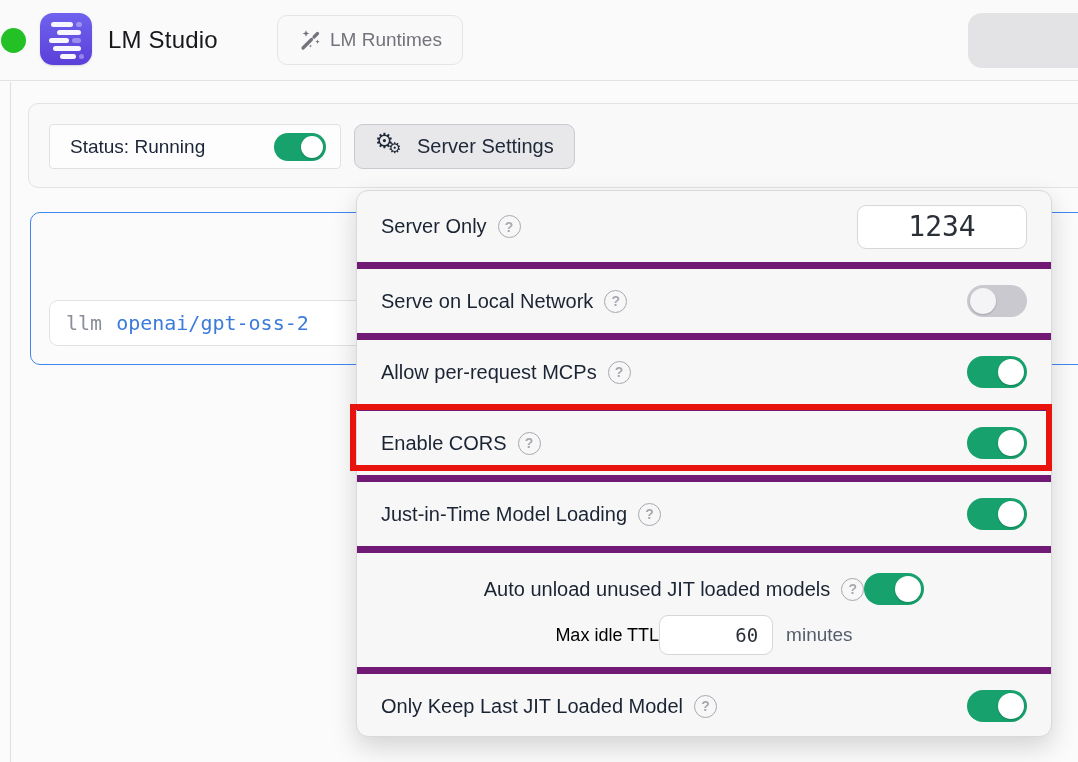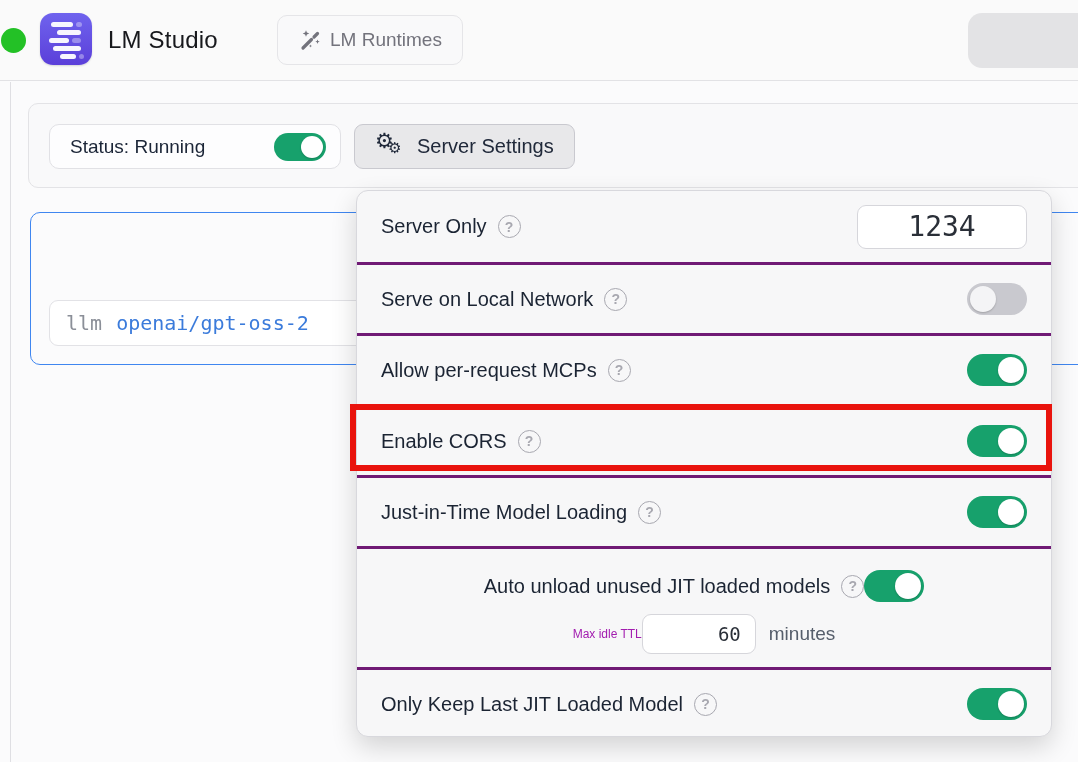--- a/index.html
+++ b/index.html
@@ -25,21 +25,21 @@
     border-radius:14px; background:#e3e3e5; }
 
   
   .content-border { position:absolute; left:10px; top:82px; width:1px; height:680px;
     background:#dfdfe3; }
 
   
   .toolbar { position:absolute; left:28px; top:103px; width:1070px; height:85px;
     background:#f9f9fa; border:1px solid #e3e3e6; border-radius:10px; z-index:2; }
   .status-pill { position:absolute; left:20px; top:20px; width:292px; height:45px;
-    background:#fdfdfe; border:1px solid #e1e1e5; border-radius:10px;
+    background:#fdfdfe; border:1px solid #e1e1e5; border-radius:4px;
     display:flex; align-items:center; padding:0 14px 0 20px; }
   .status-pill .lbl { font-size:19px; color:#1b2537; font-weight:500; }
   .settings-btn { position:absolute; left:325px; top:20px; height:45px; padding:0 20px;
     display:flex; align-items:center; gap:12px; background:#e8e8ea;
     border:1px solid #c9c9cf; border-radius:9px; color:#20293a; font-size:20px; font-weight:500; }
   .gears { position:relative; width:30px; height:30px; color:#20293a; }
   .gears .g1 { position:absolute; left:0; top:-3px; font-size:21px; }
   .gears .g2 { position:absolute; left:13px; top:7px; font-size:15px; }
 
   
@@ -67,35 +67,35 @@
     display:flex; align-items:center; padding:0 16px; gap:14px;
     font-family:"DejaVu Sans Mono", monospace; font-size:20px; white-space:nowrap; overflow:hidden; }
   .code-box .pfx { color:#8b8f98; }
   .code-box .model { color:#3b7bdb; }
 
   
   .panel { position:absolute; left:356px; top:190px; width:696px; height:547px;
     background:#f7f7f8; border:1px solid #d8d8dd; border-radius:12px;
     box-shadow:0 10px 26px rgba(0,0,0,.16); z-index:10; overflow:hidden; }
   .row { display:flex; align-items:center; height:71px; padding:0 24px;
-    border-top:3px solid #701a75; }
+    border-top:7px solid #701a75; }
   .row:first-child { border-top:none; }
   .row .lbl { font-size:20px; color:#1b2433; }
   .row.tall { height:121px; flex-direction:column; align-items:center; padding:0; }
   .row.tall .row-main { display:flex; align-items:center; height:64px; padding:12px 24px 0; }
   .row.tall .row-sub { display:flex; align-items:center; height:57px; padding:0 24px 10px; }
   .help { width:23px; height:23px; border:1.8px solid #a8a8b0; border-radius:50%;
     color:#a8a8b0; font-size:14px; font-weight:600; display:inline-flex;
     align-items:center; justify-content:center; margin-left:11px; flex:none; }
   .row .toggle { margin-left:auto; }
   .num-input { background:#fff; border:1px solid #d6d6db; border-radius:9px;
     font-family:"DejaVu Sans Mono", monospace; color:#2a2f38;
     display:flex; align-items:center; }
   .port-input { margin-left:auto; width:170px; height:44px; justify-content:center; font-size:28px; }
-  .sub-lbl { font-size:12px; font-weight:500; color:#a21caf; }
+  .sub-lbl { font-size:18px; font-weight:500; color:#000000; }
   .ttl-input { margin-left:auto; width:114px; height:40px; justify-content:flex-end;
     padding-right:14px; font-size:19px; }
   .unit-lbl { font-size:19px; color:#565e6b; margin-left:13px; }
 
   
   .cors-highlight { position:absolute; left:350px; top:404px; width:702px; height:67px;
     border:6px solid #e9130d; z-index:50; pointer-events:none; }
 
   
   .wand-svg { width:24px; height:24px; flex:none; }

